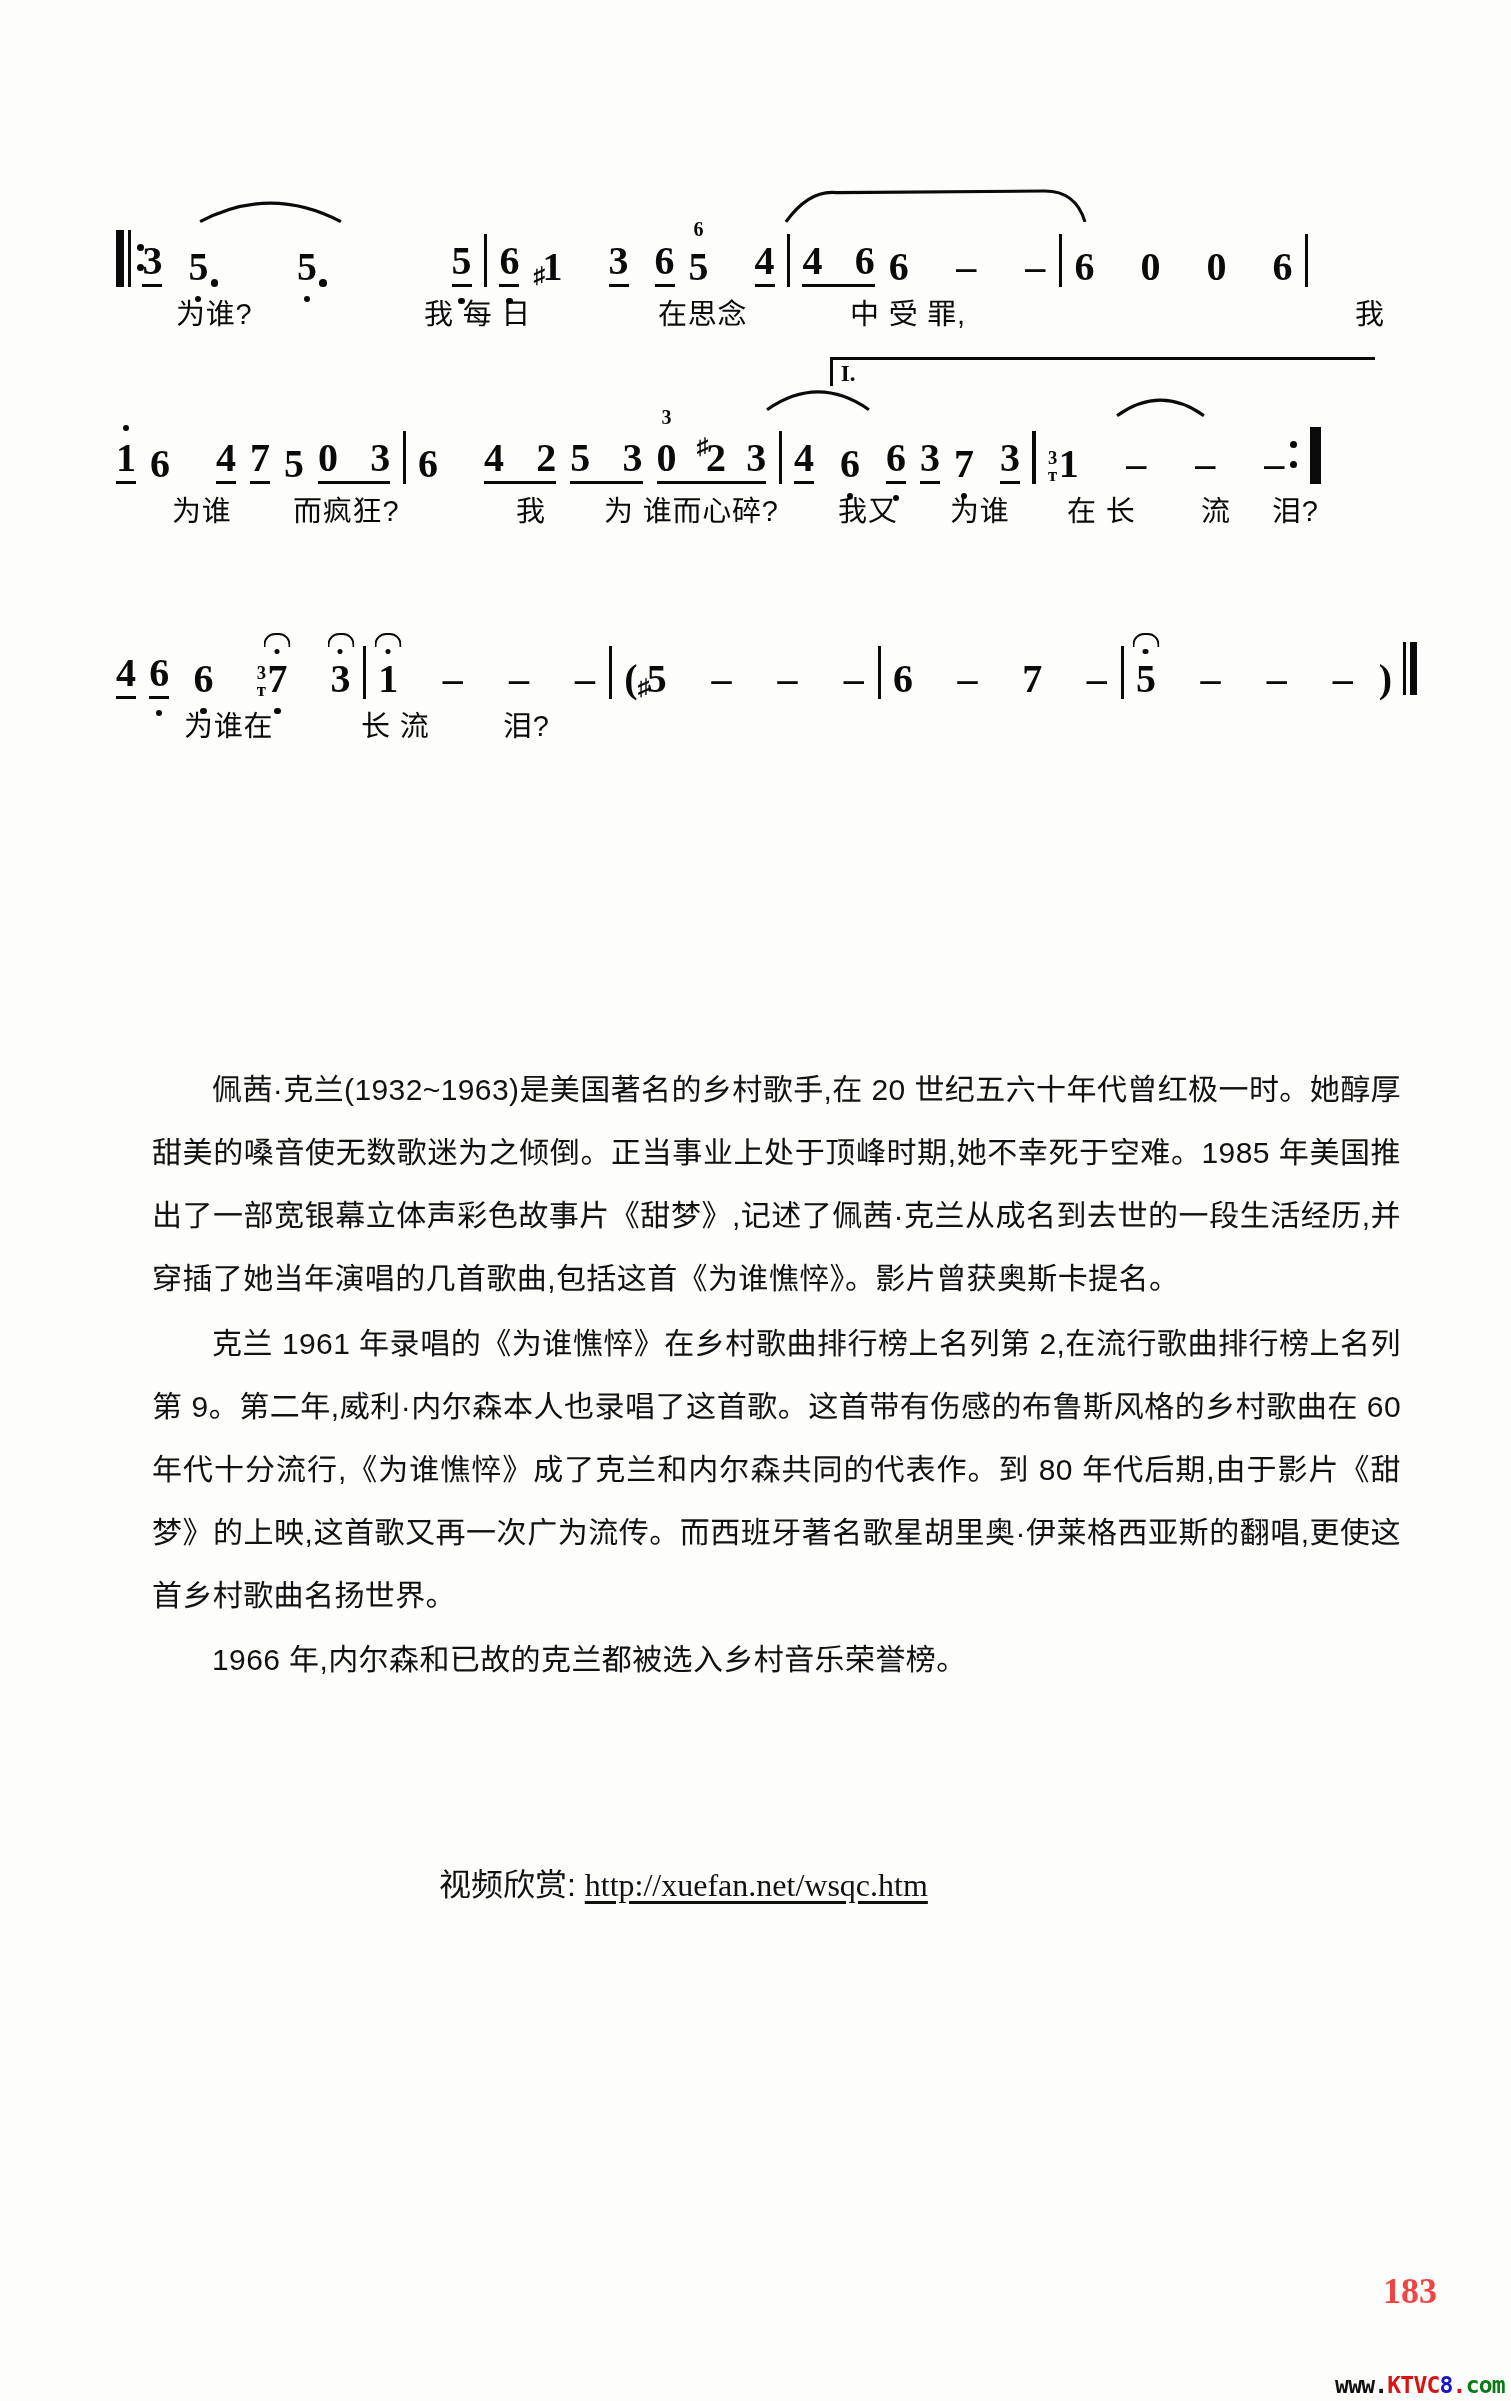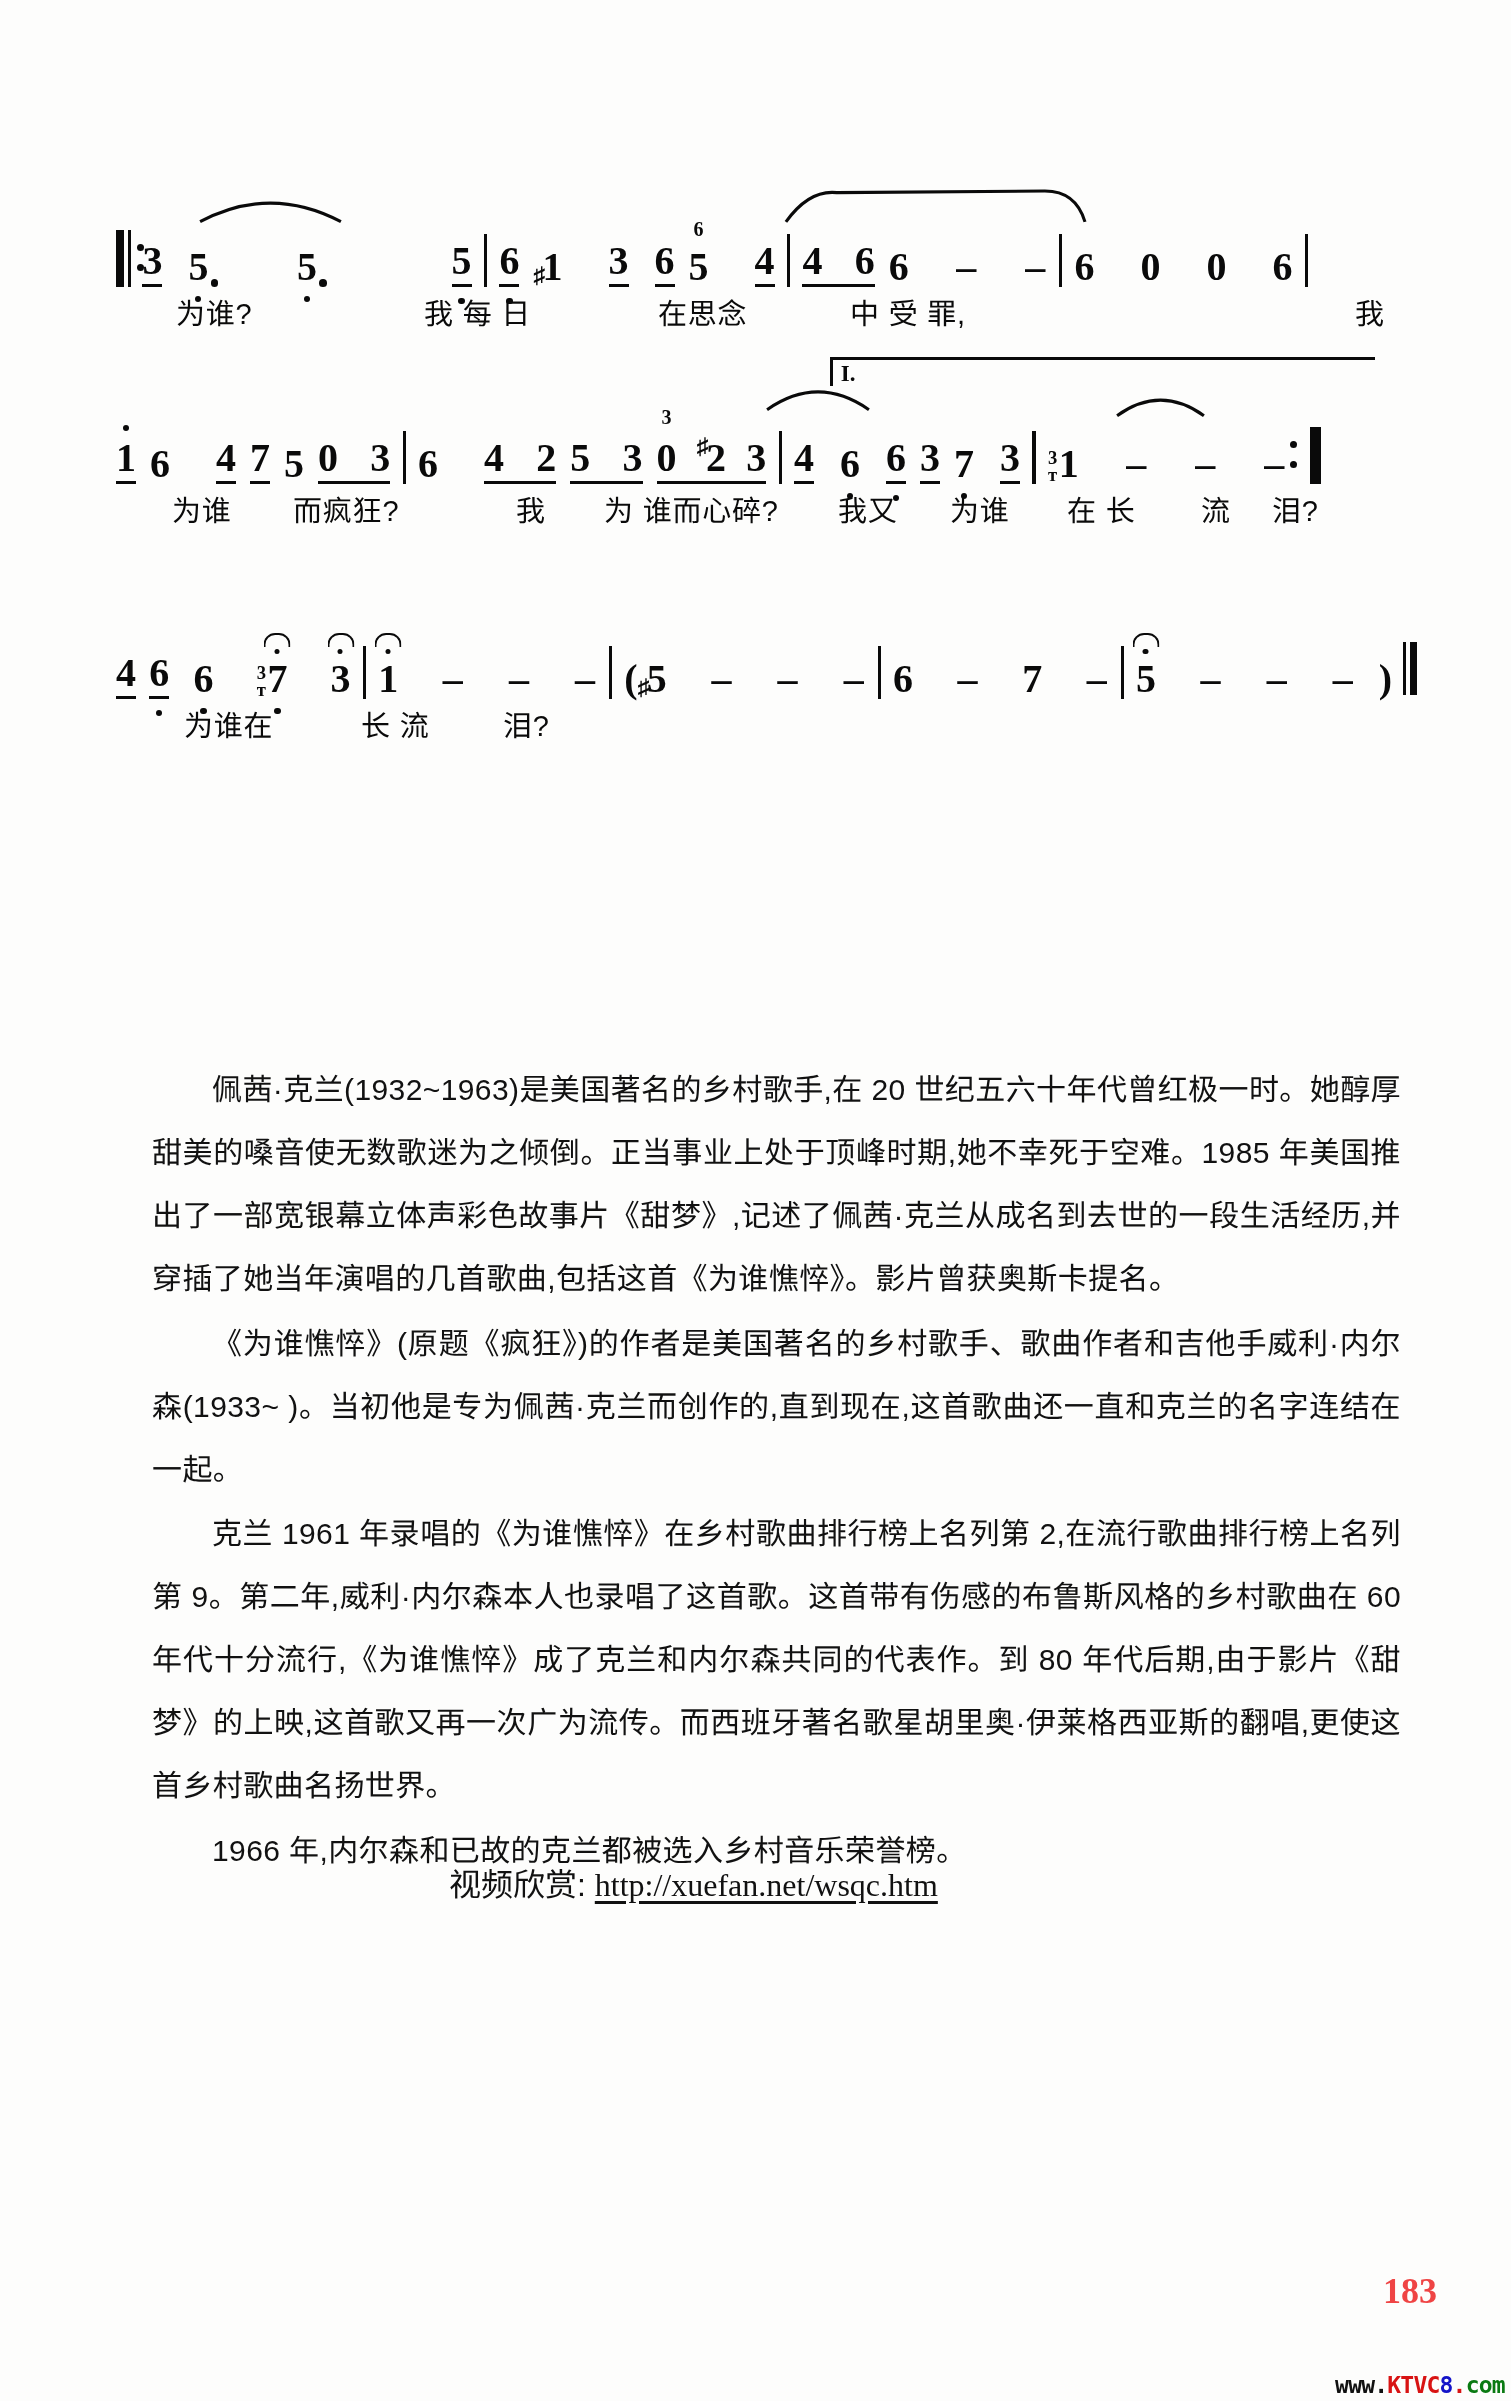--- a/index.html
+++ b/index.html
@@ -268,21 +268,21 @@
     font-size: 30px;
     line-height: 63px;
     text-align: justify;
     text-justify: inter-character;
     text-indent: 60px;
     letter-spacing: 0.4px;
     color: #111;
   }
   .videolink {
     position: absolute;
-    left: 449px;
+    left: 439px;
     top: 1859px;
     font-family: "Liberation Sans", "DejaVu Sans", sans-serif;
     font-size: 32px;
     color: #111;
     white-space: nowrap;
   }
   .videolink .url {
     text-decoration: underline;
     text-underline-offset: 5.4px;
     font-family: "Liberation Serif", "DejaVu Serif", serif;
@@ -555,21 +555,20 @@
       <div class="lyricrow">
         <span class="ly" style="left:68px">为谁在</span>
         <span class="ly" style="left:245px">长 流</span>
         <span class="ly" style="left:387px">泪?</span>
       </div>
     </div>
   </div>
 
   <div class="prose">
     <p>佩茜·克兰(1932~1963)是美国著名的乡村歌手,在 20 世纪五六十年代曾红极一时。她醇厚甜美的嗓音使无数歌迷为之倾倒。正当事业上处于顶峰时期,她不幸死于空难。1985 年美国推出了一部宽银幕立体声彩色故事片《甜梦》,记述了佩茜·克兰从成名到去世的一段生活经历,并穿插了她当年演唱的几首歌曲,包括这首《为谁憔悴》。影片曾获奥斯卡提名。</p>
-    <p>《为谁憔悴》(原题《疯狂》)的作者是美国著名的乡村歌手、歌曲作者和吉他手威利·内尔森(1933~        )。当初他是专为佩茜·克兰而创作的,直到现在,这首歌曲还一直和克兰的名字连结在一起。</p>
     <p>克兰 1961 年录唱的《为谁憔悴》在乡村歌曲排行榜上名列第 2,在流行歌曲排行榜上名列第 9。第二年,威利·内尔森本人也录唱了这首歌。这首带有伤感的布鲁斯风格的乡村歌曲在 60 年代十分流行,《为谁憔悴》成了克兰和内尔森共同的代表作。到 80 年代后期,由于影片《甜梦》的上映,这首歌又再一次广为流传。而西班牙著名歌星胡里奥·伊莱格西亚斯的翻唱,更使这首乡村歌曲名扬世界。</p>
     <p>1966 年,内尔森和已故的克兰都被选入乡村音乐荣誉榜。</p>
   </div>
 
   <div class="videolink">
     <span>视频欣赏:</span>
     <span class="url">http://xuefan.net/wsqc.htm</span>
   </div>
 
   <div class="pageno">183</div>

